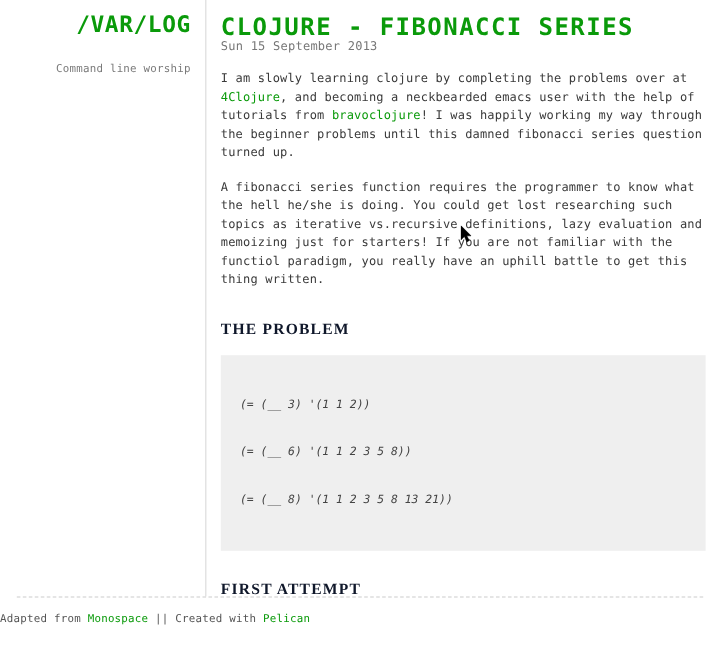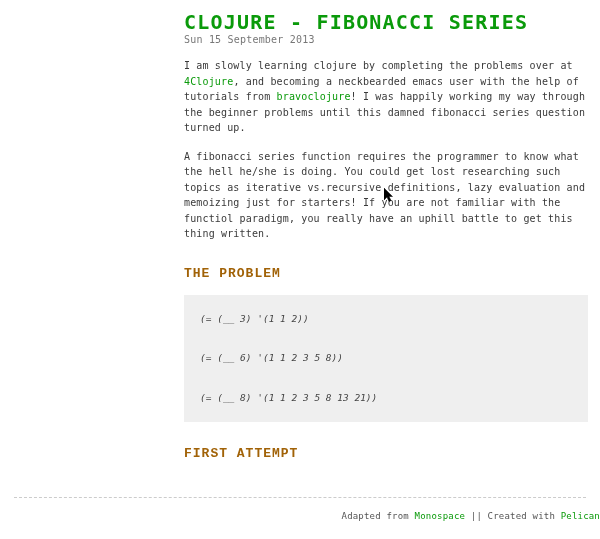--- a/index.html
+++ b/index.html
@@ -73,31 +73,31 @@
     line-height: 1.55;
     color: #3a3a3a;
     margin: 13px 0 0 0;
     letter-spacing: 0.15px;
   }
   a.link {
     color: #0a9a0a;
     text-decoration: none;
   }
   h2.section {
-    font-family: Liberation Mono, monospace;
+    font-family: Liberation Serif, serif;
     font-size: 13px;
     font-weight: bold;
-    color: #a16207;
+    color: #0f172a;
     letter-spacing: 1px;
     margin: 24px 0 0 0;
   }
   pre.codeblock {
     background: #efefef;
     margin: 14px 0 0 0;
-    padding: 14px 16px;
+    padding: 32px 16px;
     font-family: "DejaVu Sans Mono", monospace;
     font-size: 9.5px;
     line-height: 2.1;
     color: #444444;
     font-style: italic;
     white-space: pre;
     overflow-x: auto;
   }
   
   .footer-rule {
@@ -105,41 +105,45 @@
     left: 14px;
     top: 497px;
     width: 572px;
     border-top: 1px dashed #cccccc;
   }
   .footer {
     position: absolute;
     left: 0;
     top: 511px;
     width: 600px;
-    text-align: right;
+    text-align: left;
     font-size: 9px;
     color: #555555;
     letter-spacing: 0.2px;
   }
   .footer a { color: #0a9a0a; text-decoration: none; }
   
   .cursor {
     position: absolute;
     left: 384px;
     top: 188px;
     width: 9px;
     height: 14px;
     pointer-events: none;
   }
 </style>
 </head>
 <body>
 
 <div class="page">
 
+  <div class="sidebar">
+    <a class="site-title" href="#">/VAR/LOG</a>
+    <div class="site-tagline">Command line worship</div>
+  </div>
 
   <div class="content">
 
     <h1 class="post-title">CLOJURE - FIBONACCI SERIES</h1>
 
     <div class="post-date">Sun 15 September 2013</div>
 
     <p class="para"><span>I am slowly learning clojure by completing the problems over at </span><a class="link" href="#">4Clojure</a><span>, and becoming a neckbearded emacs user with the help of tutorials from </span><a class="link" href="#">bravoclojure</a><span>! I was happily working my way through the beginner problems until this damned fibonacci series question turned up.</span></p>
 
     <p class="para">A fibonacci series function requires the programmer to know what the hell he/she is doing. You could get lost researching such topics as iterative vs.recursive definitions, lazy evaluation and memoizing just for starters! If you are not familiar with the functiol paradigm, you really have an uphill battle to get this thing written.</p>

